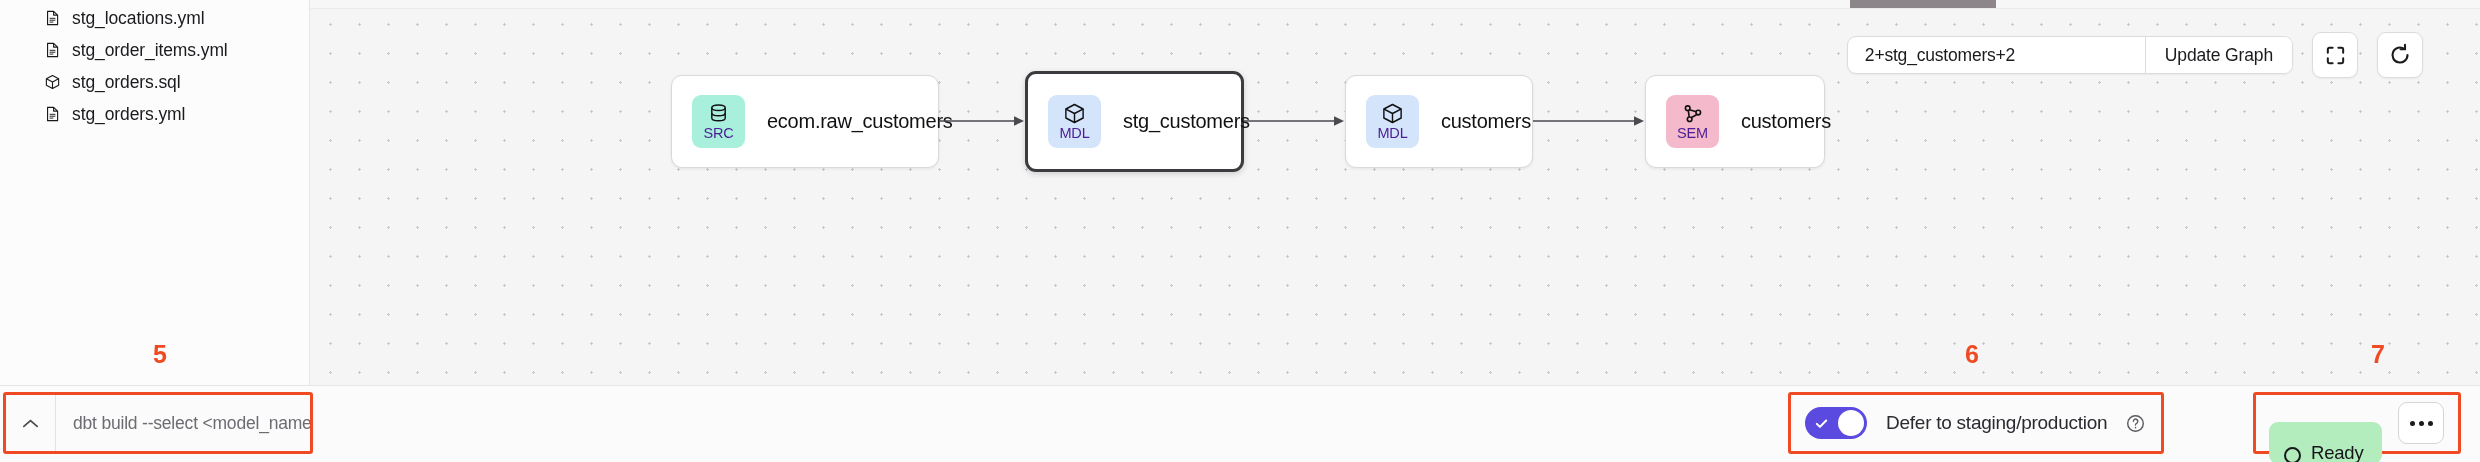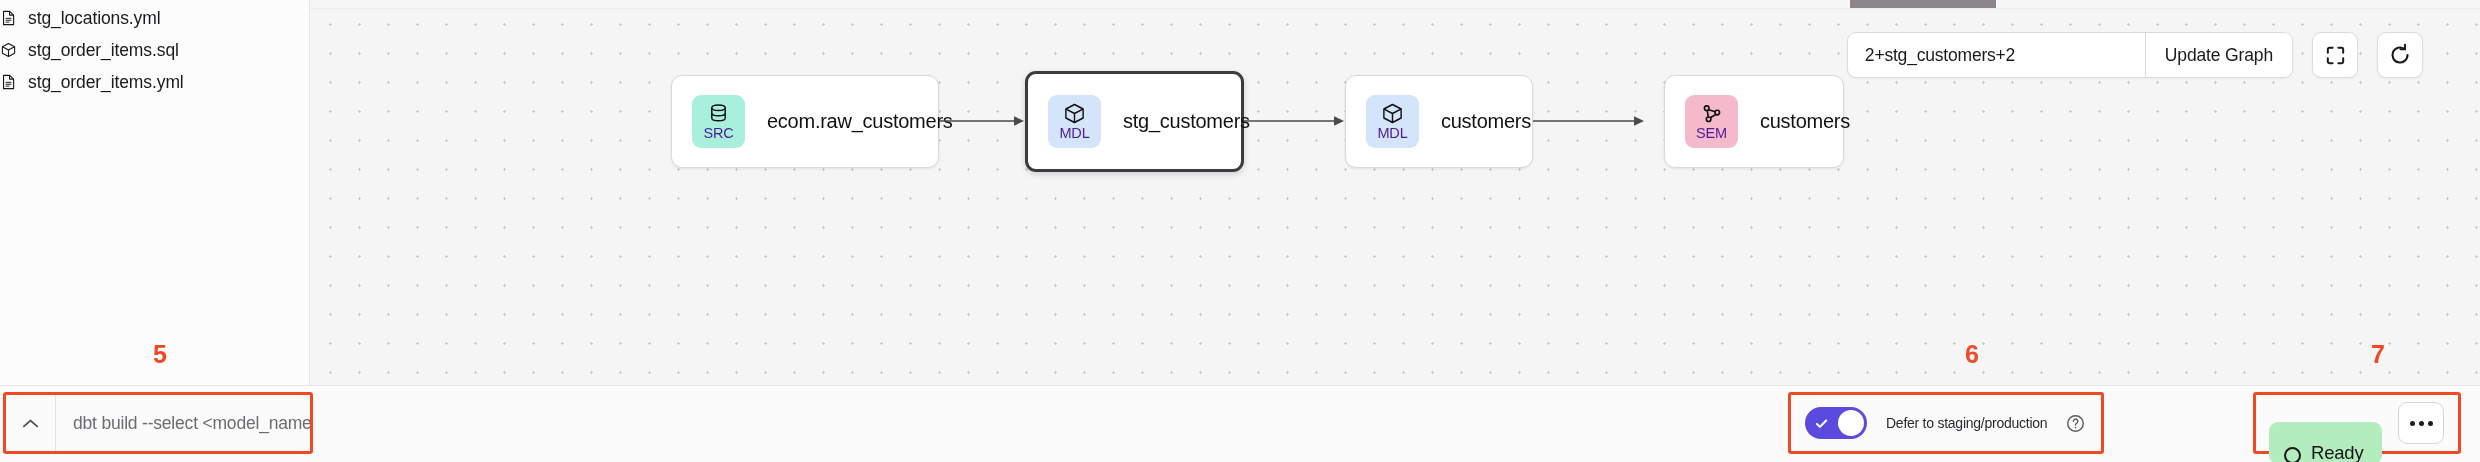--- a/index.html
+++ b/index.html
@@ -31,20 +31,21 @@
     background: #fcfcfc;
     border-right: 1px solid #e6e6e6;
     position: relative;
     overflow: hidden;
     padding-top: 2px;
   }
   .file-row {
     height: 32px;
     display: flex;
     align-items: center;
+    padding-left: 44px;
     gap: 11px;
     cursor: pointer;
   }
   .file-row .fi { width: 17px; height: 18px; flex: 0 0 17px; display:block; }
   .file-row .fname {
     font-size: 17.5px;
     color: #1b1b1f;
     letter-spacing: -0.1px;
     white-space: nowrap;
   }
@@ -80,21 +81,21 @@
     display: flex;
     align-items: center;
     gap: 19px;
     z-index: 6;
   }
   .seg-group {
     display: flex;
     background: #ffffff;
     border: 1px solid #dcdcdc;
     border-radius: 9px;
-    height: 46px;
+    height: 38px;
     box-shadow: 0 1px 2px rgba(0,0,0,.05);
     overflow: hidden;
   }
   .seg-input {
     display: flex; align-items: center;
     padding: 0 18px 0 17px;
     min-width: 215px;
     font-size: 17.5px;
     color: #1b1b1f;
     border: none; outline: none;
@@ -227,21 +228,21 @@
     position: absolute; right: 3px; top: 3px;
     width: 26px; height: 26px;
     border-radius: 50%;
     background: #fff;
   }
   .toggle .chk {
     position: absolute; left: 9px; top: 9px;
     width: 15px; height: 15px;
   }
   .defer-label {
-    font-size: 14px;
+    font-size: 19px;
     color: #2a2a30;
     white-space: nowrap;
     letter-spacing: -0.25px;
   }
   .q-icon { width: 19px; height: 19px; flex: 0 0 19px; }
 
   .status-wrap {
     position: absolute;
     left: 2253px; top: 6px;
     height: 62px;
@@ -308,32 +309,40 @@
           <div class="file-row">
             <svg class="fi" viewBox="0 0 20 20" fill="none" stroke="#18181b" stroke-width="1.3" stroke-linejoin="round">
               <path d="M4.2 2.2h7.1L16 6.6v11.2H4.2z"></path>
               <path d="M11.3 2.2v4.4H16"></path>
               <path d="M6.6 10.4h6.8M6.6 12.6h6.8M6.6 14.8h4.4" stroke-width="1.1"></path>
             </svg>
             <span class="fname">stg_locations.yml</span>
           </div>
           <div class="file-row">
             <svg class="fi" viewBox="0 0 20 20" fill="none" stroke="#18181b" stroke-width="1.3" stroke-linejoin="round">
+              <path d="M4.2 2.2h7.1L16 6.6v11.2H4.2z"></path>
+              <path d="M11.3 2.2v4.4H16"></path>
+              <path d="M6.6 10.4h6.8M6.6 12.6h6.8M6.6 14.8h4.4" stroke-width="1.1"></path>
+            </svg>
+            <span class="fname">stg_order_items.yml</span>
+          </div>
+          <div class="file-row">
+            <svg class="fi" viewBox="0 0 20 20" fill="none" stroke="#18181b" stroke-width="1.3" stroke-linejoin="round">
               <path d="M10 2.4L17.2 6.2v7.6L10 17.6L2.8 13.8V6.2z"></path>
               <path d="M2.9 6.3L10 10l7.1-3.7M10 10v7.5"></path>
             </svg>
-            <span class="fname">stg_order_items.sql</span>
+            <span class="fname">stg_orders.sql</span>
           </div>
           <div class="file-row">
             <svg class="fi" viewBox="0 0 20 20" fill="none" stroke="#18181b" stroke-width="1.3" stroke-linejoin="round">
               <path d="M4.2 2.2h7.1L16 6.6v11.2H4.2z"></path>
               <path d="M11.3 2.2v4.4H16"></path>
               <path d="M6.6 10.4h6.8M6.6 12.6h6.8M6.6 14.8h4.4" stroke-width="1.1"></path>
             </svg>
-            <span class="fname">stg_order_items.yml</span>
+            <span class="fname">stg_orders.yml</span>
           </div>
         </div>
     </div>
 
     <div class="canvas">
 
       <div class="top-scroll-track">
         <div class="top-scroll-thumb"></div>
       </div>
 
@@ -396,21 +405,21 @@
           <div class="node" style="left: 1035px; top: 75px; width: 188px; height: 93px;">
             <div class="badge" style="background:#d3e4fb">
               <svg width="23" height="23" viewBox="0 0 24 24" fill="none" stroke="#111" stroke-width="1.5" stroke-linejoin="round">
                 <path d="M12 2.6L21 7.3v9.4L12 21.4L3 16.7V7.3z"></path>
                 <path d="M3.2 7.4L12 12l8.8-4.6M12 12v9.3"></path>
               </svg>
               <span class="btxt">MDL</span>
             </div>
             <span class="nlabel">customers</span>
           </div>
-          <div class="node" style="left: 1335px; top: 75px; width: 180px; height: 93px; margin-left: 19px;">
+          <div class="node" style="left: 1335px; top: 75px; width: 180px; height: 93px;">
             <div class="badge" style="background:#f4b9cb">
               <svg width="23" height="23" viewBox="0 0 24 24" fill="none" stroke="#111" stroke-width="1.7">
                 <circle cx="7" cy="6.5" r="2.4"></circle>
                 <circle cx="18" cy="11" r="2.4"></circle>
                 <circle cx="9" cy="18" r="2.4"></circle>
                 <path d="M8.9 8L16 10.2M16.6 13L10.6 16.4M7.6 9L8.6 15.6"></path>
               </svg>
               <span class="btxt">SEM</span>
             </div>
             <span class="nlabel">customers</span>

